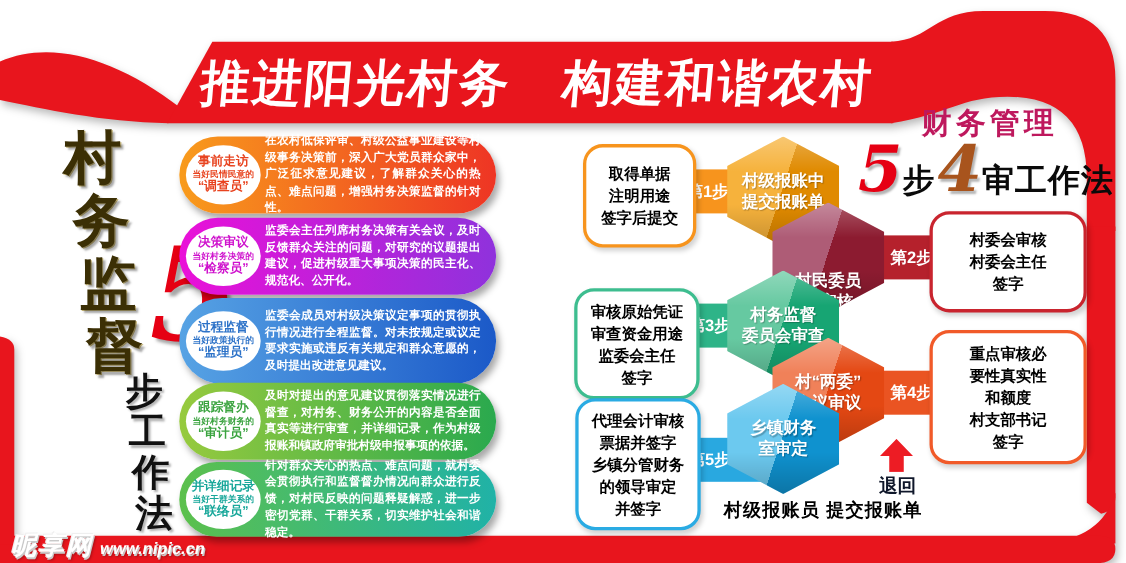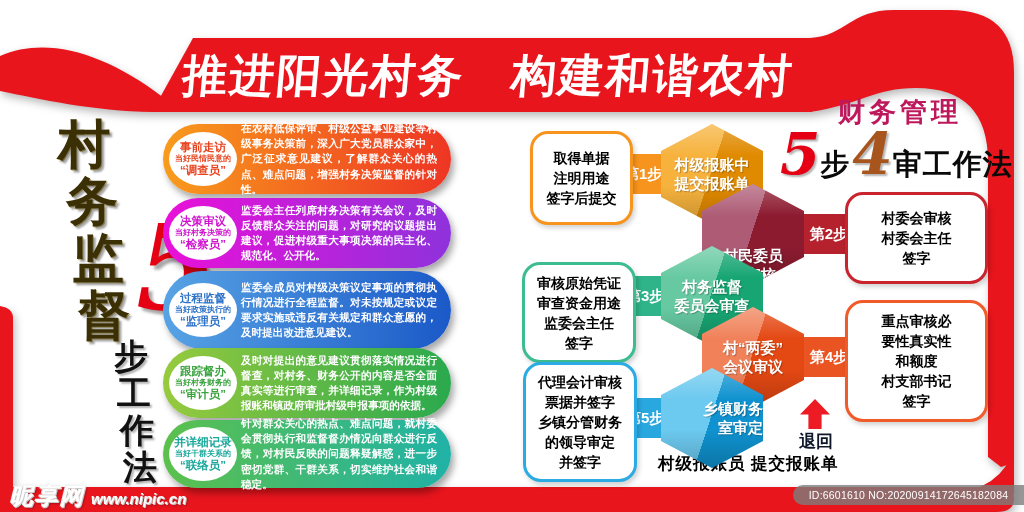--- a/index.html
+++ b/index.html
@@ -71,21 +71,21 @@
   .cn5{left:622px;top:398px;width:90px;height:40px;padding-left:4px;}
 
   .hex{width:102px;height:100px;clip-path:polygon(50% 0,100% 27%,100% 73%,50% 100%,0 73%,0 27%);
     background:linear-gradient(108deg,var(--hl) 0 49%,var(--hd) 49% 100%);
     display:flex;flex-direction:column;align-items:center;justify-content:center;text-align:center;z-index:2;}
   .hex::before{content:"";position:absolute;inset:0;
     background:linear-gradient(180deg,rgba(255,255,255,.28),rgba(255,255,255,0) 32%,rgba(0,0,0,0) 62%,rgba(0,0,0,.2));}
   .hex span{position:relative;z-index:1;color:#fff;font-size:15px;font-weight:900;line-height:19px;
     text-shadow:1px 1px 1px rgba(0,0,0,.25);white-space:nowrap;}
   .hx1{left:661px;top:124px;} .hx2{left:702px;top:184px;justify-content:flex-end;} .hx3{left:661px;top:246px;}
-  .hx4{left:702px;top:307px;} .hx5{left:661px;top:368px;align-items:flex-end;}
+  .hx4{left:702px;top:307px;} .hx5{left:661px;top:349px;}
 
   .ret-arrow{left:800px;top:399px;width:30px;height:30px;background:#ed1c24;
     clip-path:polygon(50% 0,100% 52%,72% 52%,72% 100%,28% 100%,28% 52%,0 52%);}
   .ret-label{left:786px;top:430px;width:60px;text-align:center;font-size:17px;font-weight:900;color:#0f172a;}
   .flow-caption{left:658px;top:453px;font-size:16.5px;font-weight:900;color:#000;letter-spacing:1px;white-space:nowrap;}
 
   
   .wm{left:10px;top:481px;display:flex;align-items:baseline;z-index:5;}
   .wm .site{font-size:23px;font-weight:900;color:#fff;font-style:italic;letter-spacing:2px;
     text-shadow:1px 1px 0 #c9c9c9,-1px -1px 0 #efefef,2px 2px 2px rgba(0,0,0,.25);}
@@ -246,17 +246,14 @@
   </div>
 
   <div class="abs ret-arrow"></div>
   <div class="abs ret-label">退回</div>
   <div class="abs flow-caption">村级报账员  提交报账单</div>
 
   <div class="abs wm">
     <span class="site">昵享网</span>
     <span class="url">www.nipic.cn</span>
   </div>
-  <div class="abs idbar">
-    <span>ID:6601610 NO:20200914172645182084</span>
-  </div>
 
 </div>
 
 </body></html>

